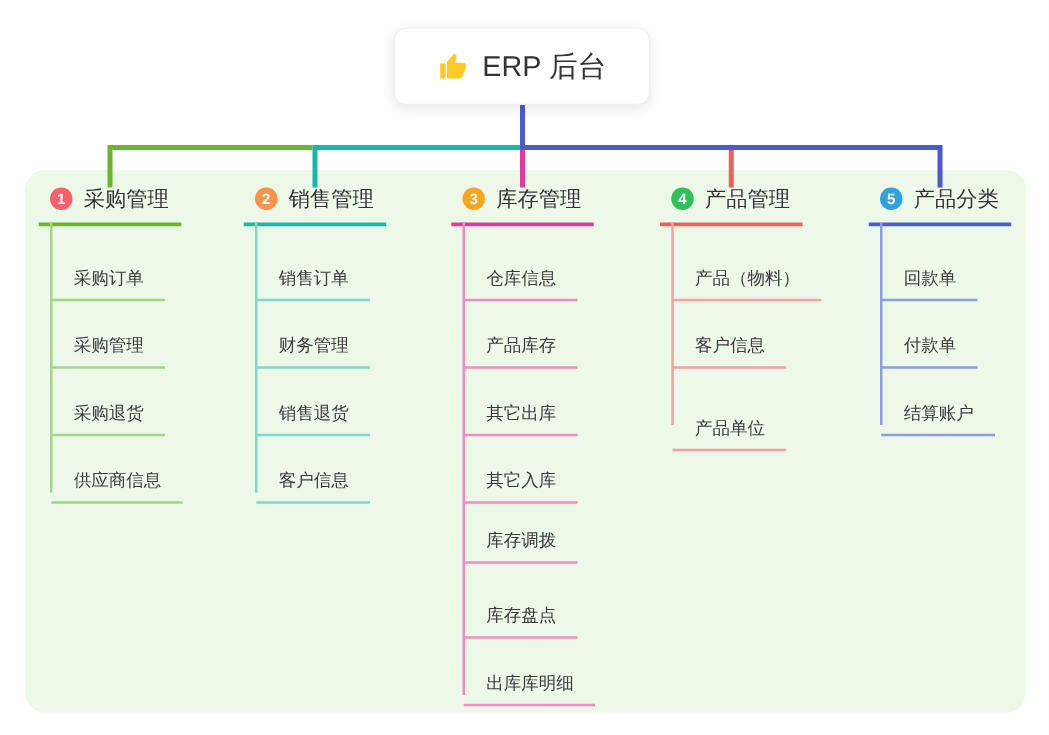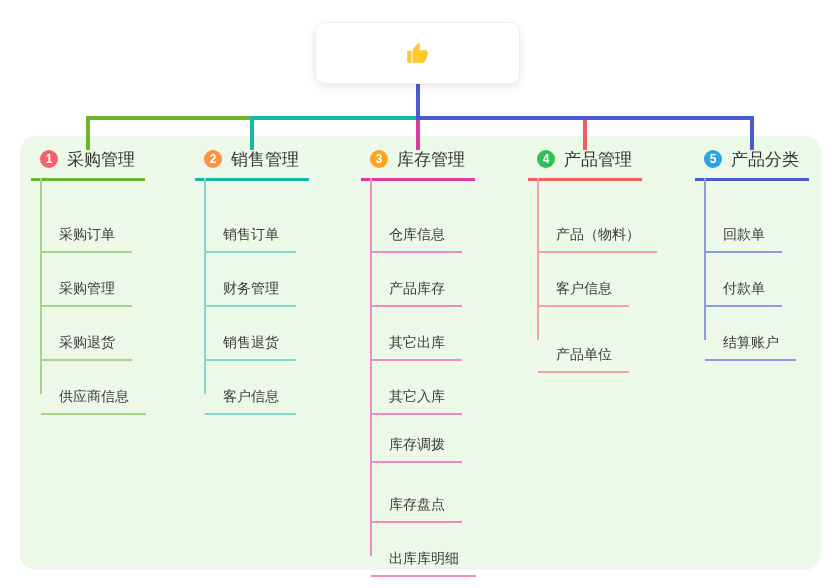--- a/index.html
+++ b/index.html
@@ -28,21 +28,21 @@
   }
   .badge{
     width:18px;height:18px;border-radius:50%;flex:0 0 18px;
     color:#fff;font-size:12px;font-weight:bold;line-height:18px;text-align:center;
   }
   .title-underline{position:absolute;left:0;top:32px;width:114px;height:3px;}
   .subline{position:absolute;left:9px;top:32px;width:2px;}
   .item{
     position:absolute;left:10px;height:54px;
     display:flex;align-items:flex-end;
-    padding:12px 17px 7px 18px;width:max-content;
+    padding:0 17px 7px 18px;width:max-content;
     border-bottom:2px solid #ccc;
     font-size:14px;color:#3a3a3a;white-space:nowrap;
   }
 </style>
 </head>
 <body>
 
 <div class="canvas">
   <div class="panel" id="panel" style="background: rgb(236, 248, 232);"></div>
 
@@ -57,20 +57,21 @@
       <div class="seg" style="left: 583px; top: 120px; width: 4px; height: 30px; background: rgb(242, 94, 94);"></div>
       <div class="seg" style="left: 750px; top: 120px; width: 4px; height: 30px; background: rgb(74, 91, 210);"></div>
     </div>
 
   <div class="root-card">
     <span class="thumb">
       <svg viewBox="0 0 24 24" width="26" height="26">
         <path id="thumbPath" fill="#ffca28" d="M2 10h4v11H2zM7.5 21h9.1c.84 0 1.57-.5 1.86-1.26l2.45-6.4c.06-.23.09-.46.09-.71v-1.13c0-1.1-.9-2-2-2h-5.9l.95-4.57.03-.32c0-.41-.17-.79-.44-1.06L12.6 2.5 7.5 8.1c-.37.36-.5.86-.5 1.4V21z"></path>
       </svg>
     </span>
+    <span>ERP 后台</span>
   </div>
 
   <div id="branches">
       <div class="col" style="left: 31px;">
         <div class="title-row">
           <span class="badge" style="background: rgb(248, 97, 108);">1</span>
           <span>采购管理</span>
         </div>
         <div class="title-underline" style="background: rgb(106, 180, 46);"></div>
         <div class="subline" style="background: rgb(166, 212, 133); height: 216px;"></div>

